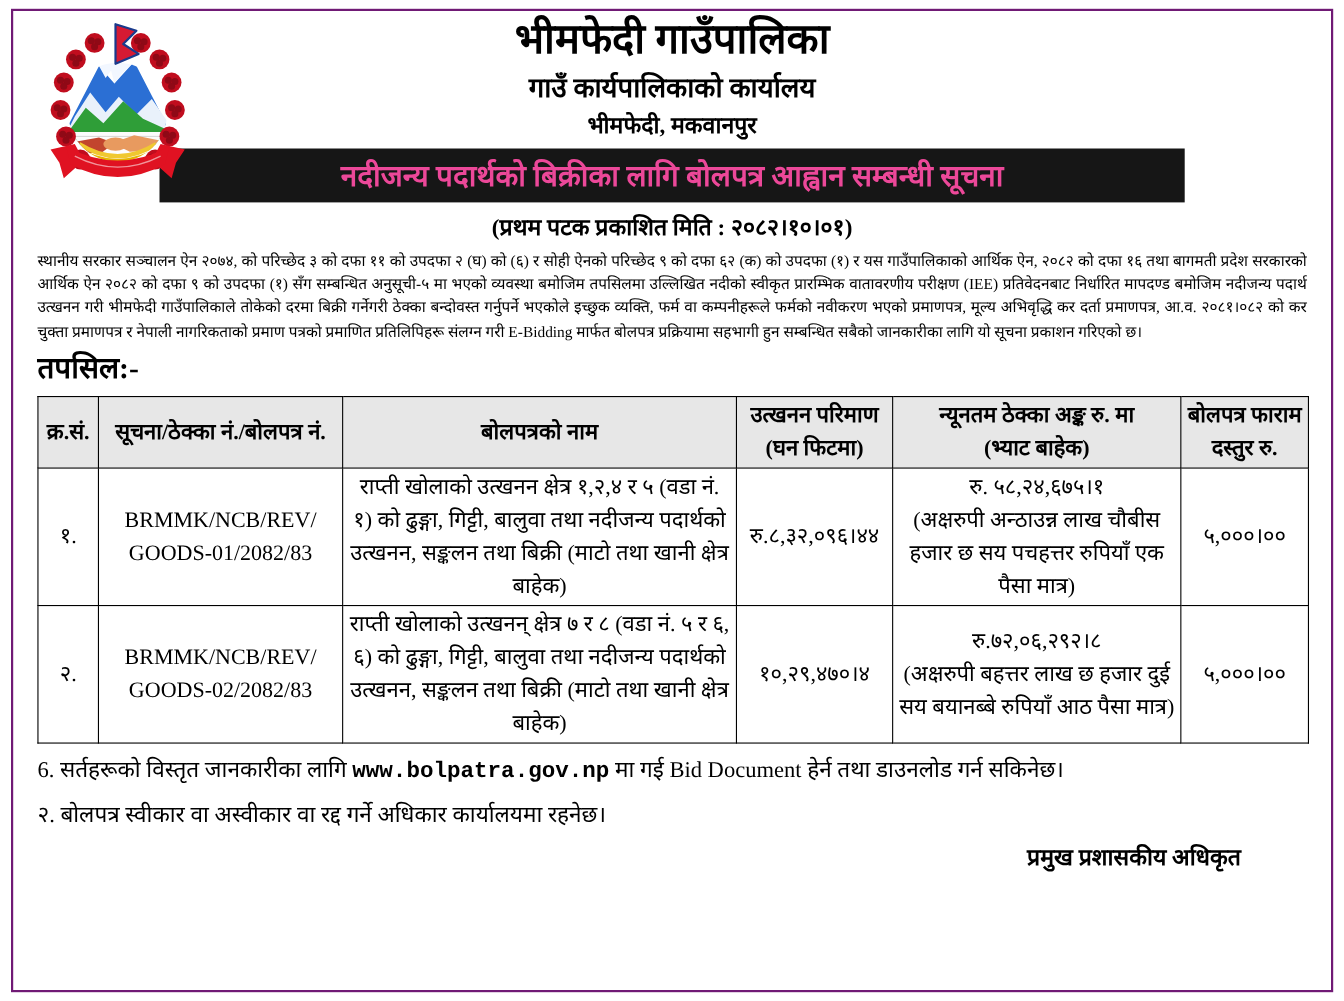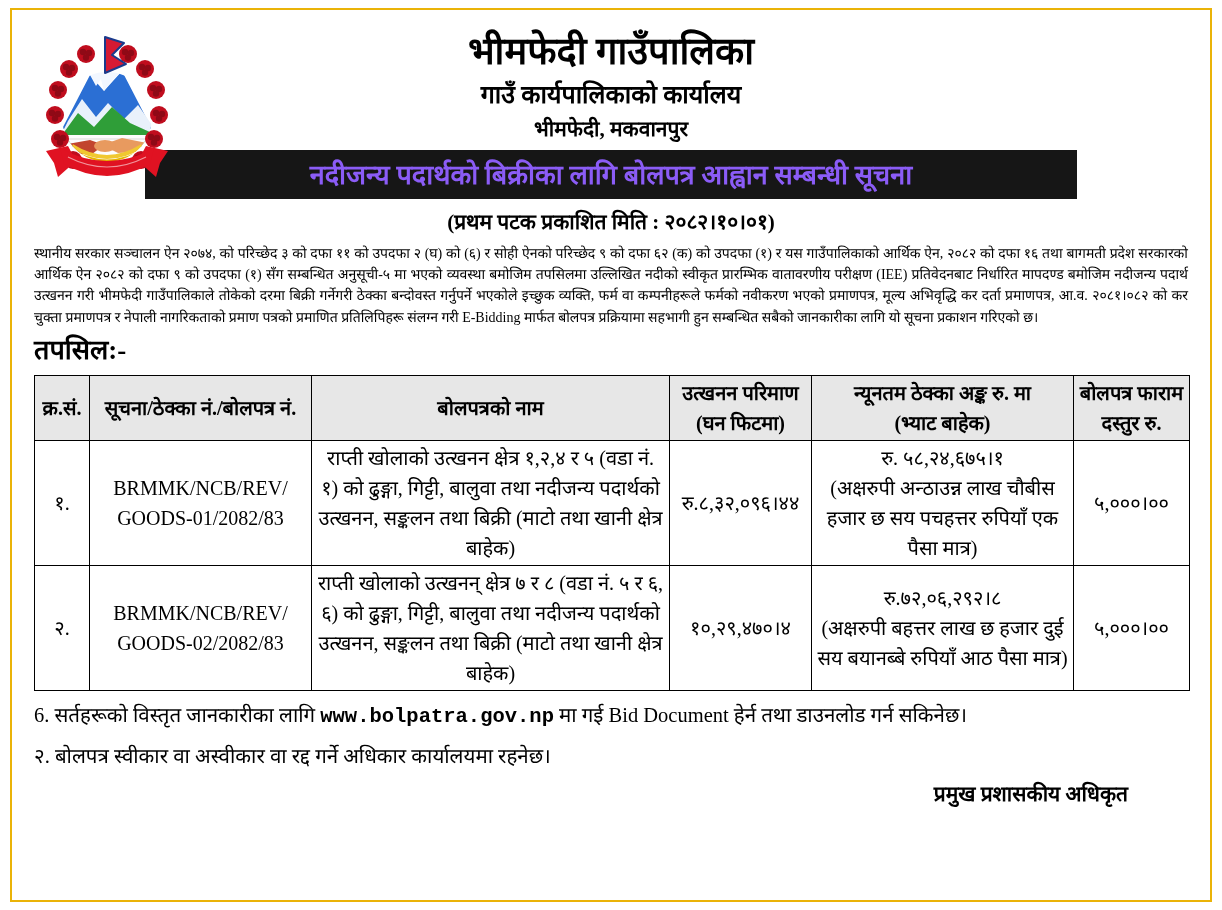--- a/index.html
+++ b/index.html
@@ -2,31 +2,31 @@
 <html><head>
 <meta charset="utf-8">
 <style>
   html,body{margin:0;padding:0;background:#fff;}
   .page{
     position:relative;width:1222px;height:910px;background:#ffffff;
     font-family:"Liberation Serif","DejaVu Serif",serif;color:#000;overflow:hidden;
   }
   .doc-border{
     position:absolute;left:10px;top:8px;right:10px;bottom:8px;
-    border:2px solid #eab308;padding:21px 22px 8px 22px;box-sizing:border-box;
+    border:2px solid #701a75;padding:6px 22px 8px 22px;box-sizing:border-box;
   }
   
   .header{position:relative;text-align:center;}
   .logo{position:absolute;left:4px;top:2px;width:138px;height:150px;}
   .muni{font-size:38px;font-weight:bold;line-height:1.1;}
   .office{font-size:25px;font-weight:bold;margin-top:3px;}
   .addr{font-size:21px;font-weight:bold;margin-top:4px;}
   .prov{font-size:19px;font-weight:bold;margin-top:4px;}
   .banner{
-    width:932px;margin:8px auto 0 auto;background:#161616;color:#8b5cf6;
+    width:932px;margin:8px auto 0 auto;background:#161616;color:#ec4899;
     font-size:27px;font-weight:bold;text-align:center;padding:5px 0 7px 0;
   }
   .dateline{text-align:center;font-size:21px;font-weight:bold;margin-top:8px;}
   .bodytext{
     font-size:14px;line-height:1.52;text-align:justify;margin:8px 0 0 0;
   }
   .tapasil{font-size:27px;font-weight:bold;margin-top:2px;}
   
   table.notice{
     width:100%;border-collapse:collapse;margin-top:8px;table-layout:fixed;

